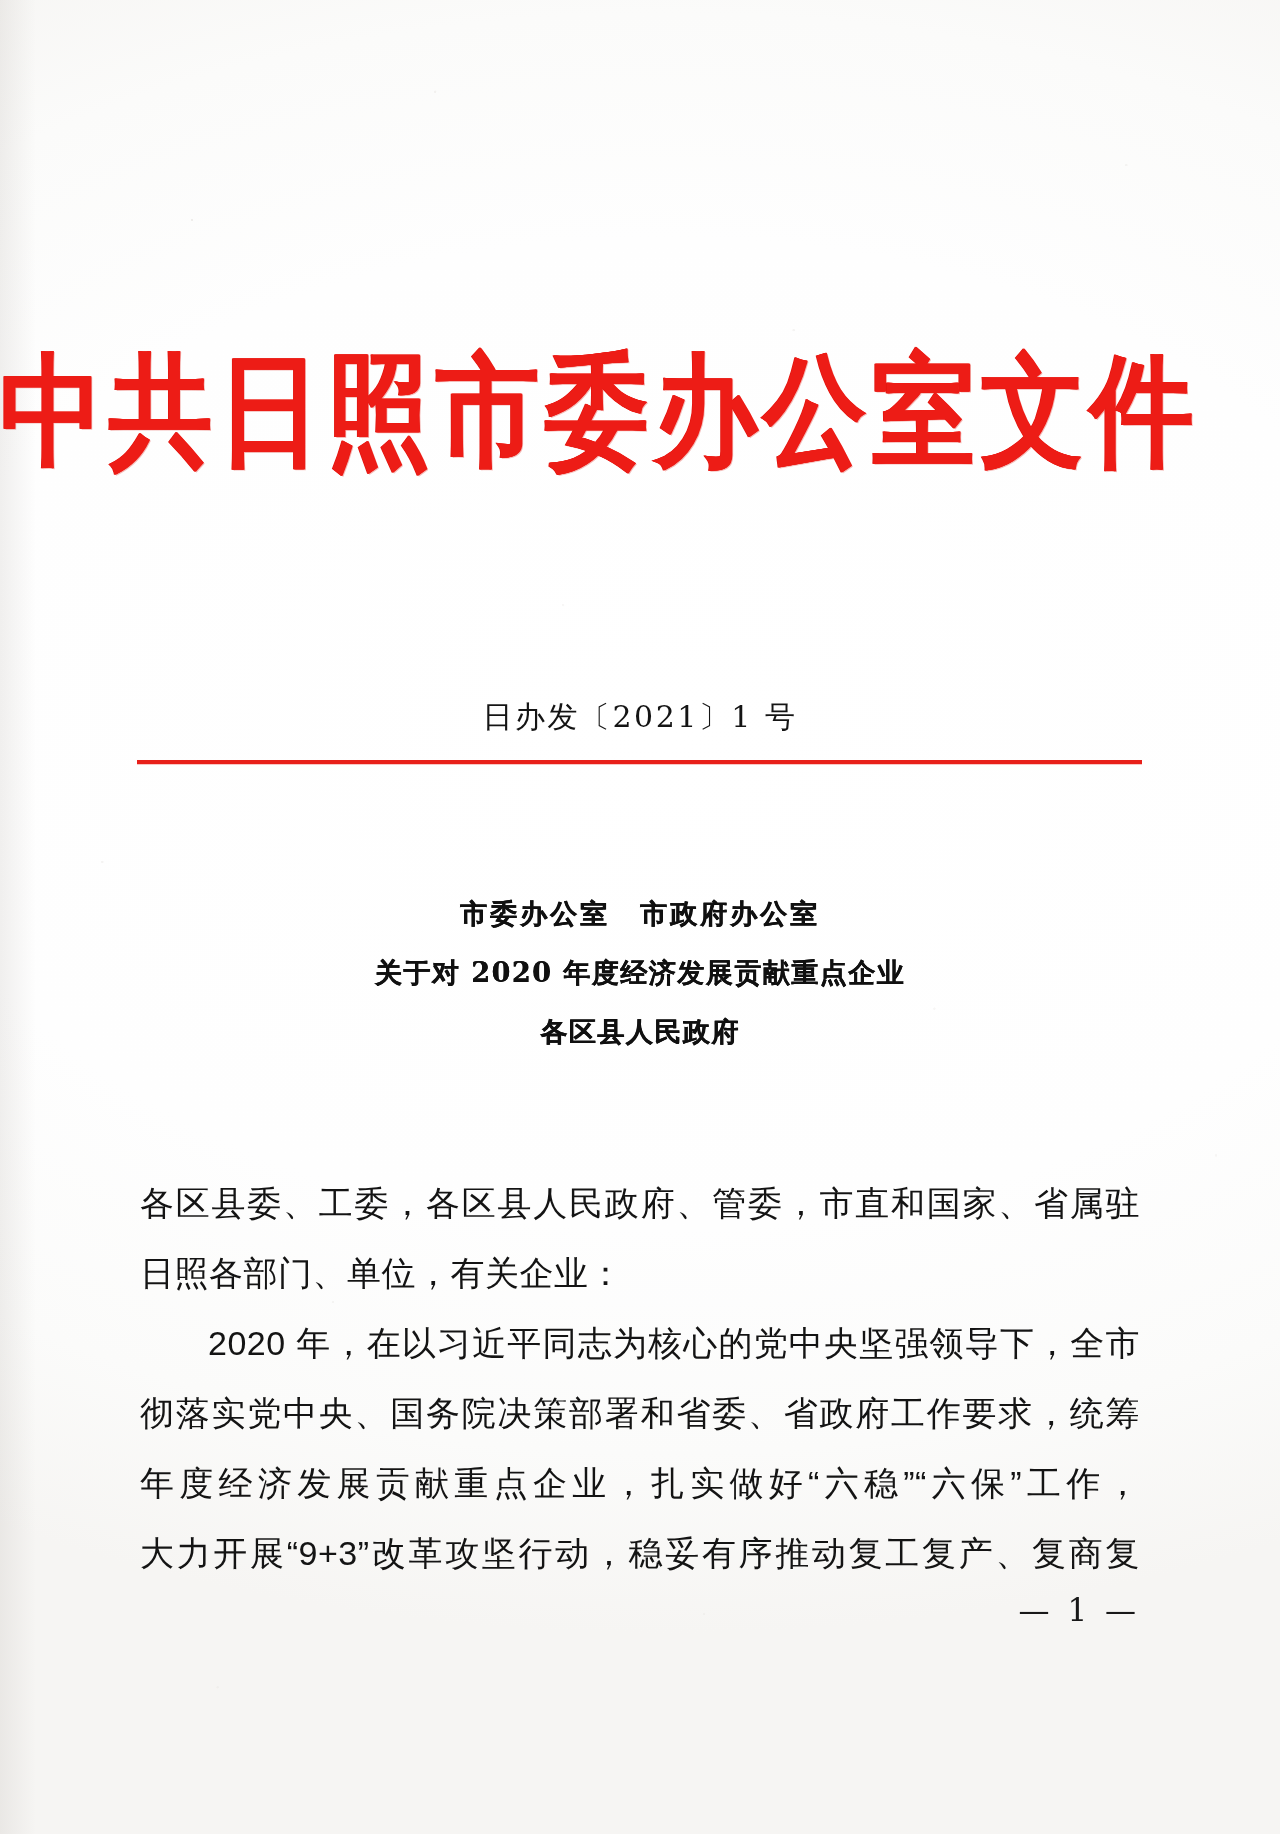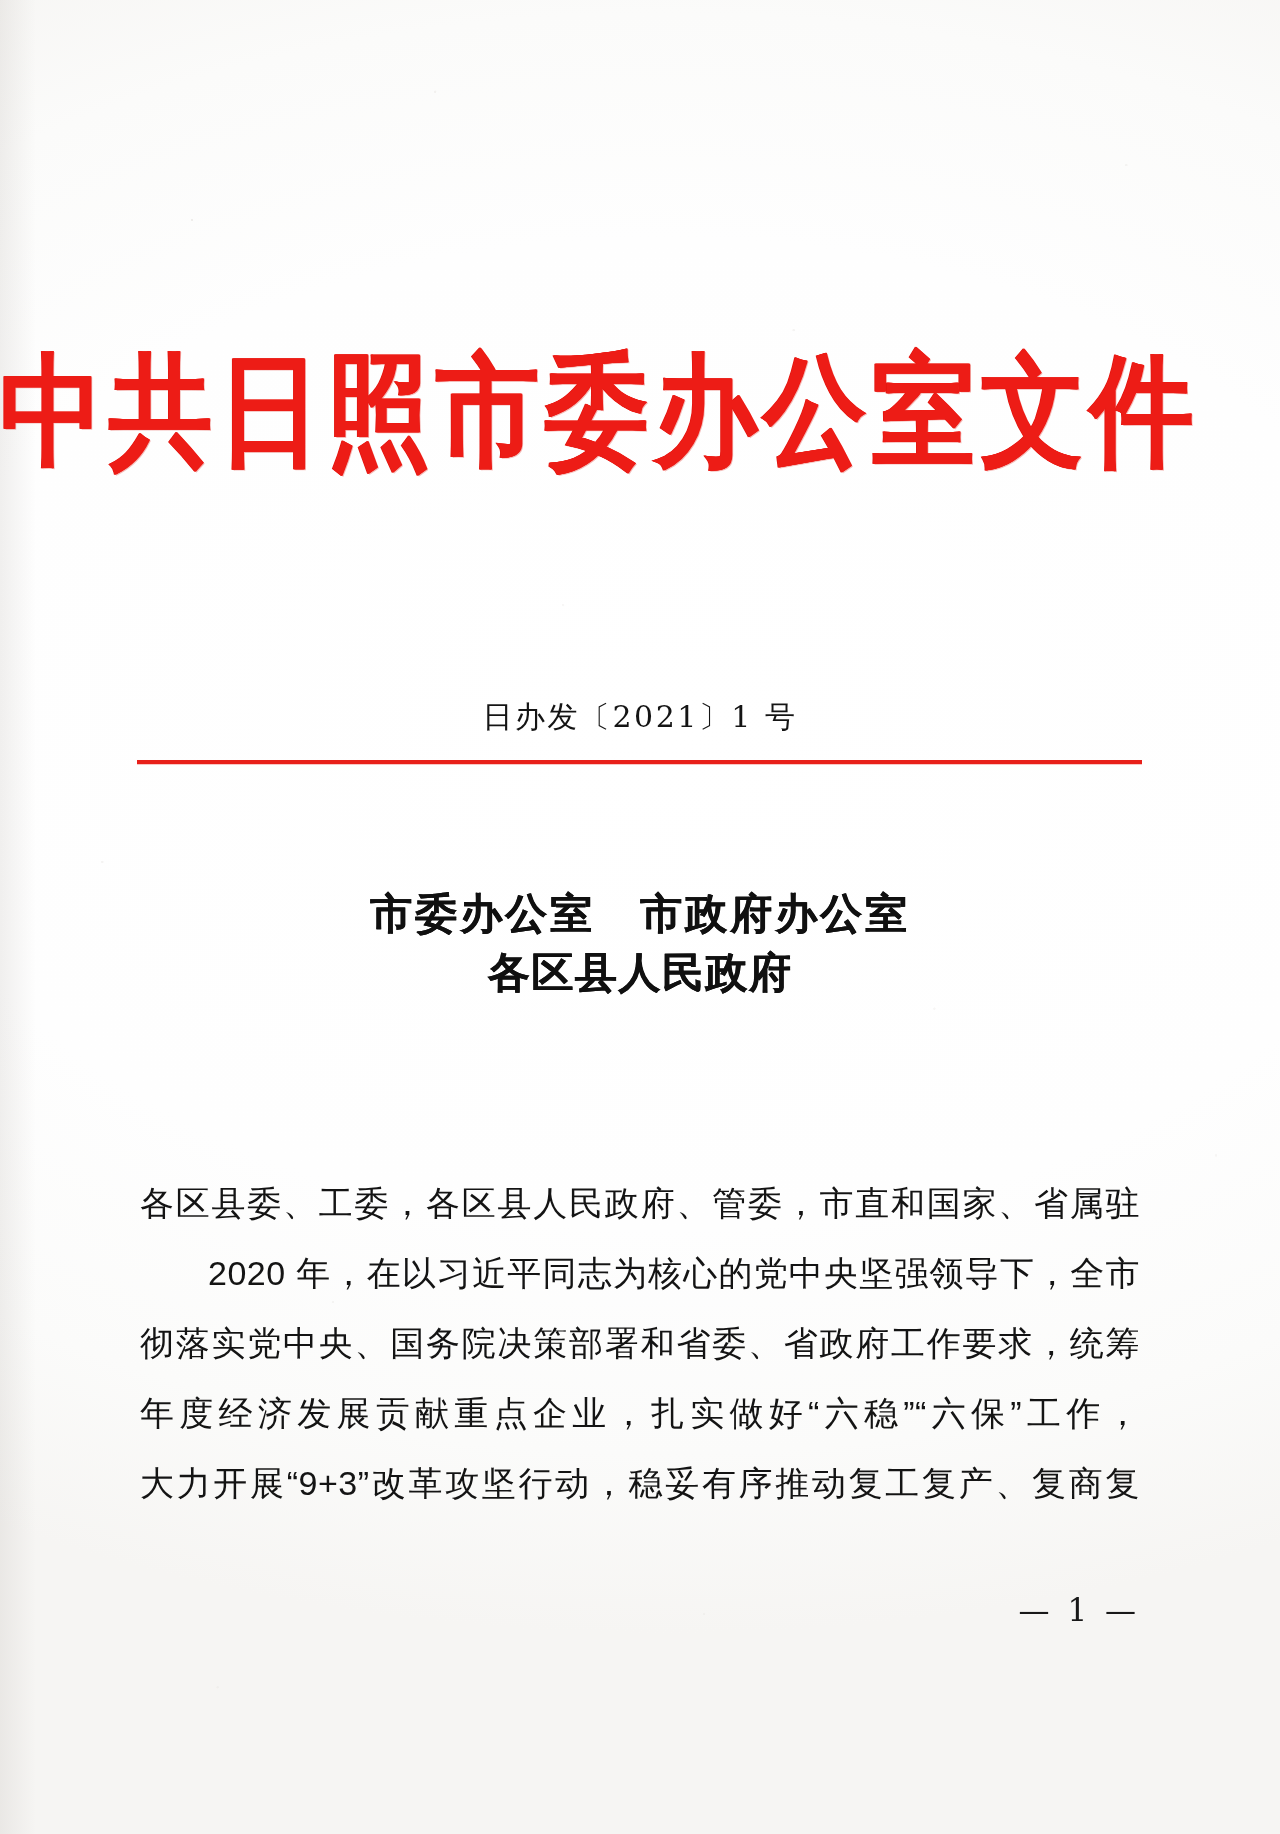--- a/index.html
+++ b/index.html
@@ -112,21 +112,21 @@
     position: absolute;
     left: 0;
     top: 884px;
     width: 1280px;
     text-align: center;
     color: #101010;
   }
   .title-line {
     font-family: "DejaVu Serif", "Liberation Serif", serif;
     font-weight: 700;
-    font-size: 42px;
+    font-size: 27px;
     line-height: 59px;
     letter-spacing: 1.5px;
     white-space: nowrap;
     text-shadow: 0.4px 0 0 #101010, 0 0.4px 0 rgba(20,20,20,.55);
   }
   .title-line.org { letter-spacing: 3px; }
 
   
   #body-text {
     position: absolute;
@@ -181,25 +181,27 @@
   </div>
 
   <div id="doc-number-row">
     <span id="doc-number">日办发〔2021〕1 号</span>
   </div>
 
   <div id="red-rule"></div>
 
   <div id="title-block">
     <div class="title-line org">市委办公室　市政府办公室</div>
+    <div class="title-line">关于对 2020 年度经济发展贡献重点企业</div>
     <div class="title-line">各区县人民政府</div>
   </div>
 
   <div id="body-text">
     <div class="body-line justified">各区县委、工委，各区县人民政府、管委，市直和国家、省属驻</div>
+    <div class="body-line">日照各部门、单位，有关企业：</div>
 
     <div class="body-line justified indent">2020 年，在以习近平同志为核心的党中央坚强领导下，全市</div>
     <div class="body-line justified">彻落实党中央、国务院决策部署和省委、省政府工作要求，统筹</div>
     <div class="body-line justified">年度经济发展贡献重点企业，扎实做好“六稳”“六保”工作，</div>
     <div class="body-line justified">大力开展“9+3”改革攻坚行动，稳妥有序推动复工复产、复商复</div>
   </div>
 
   <div id="page-footer">
     <div id="page-number">— 1 —</div>
   </div>

